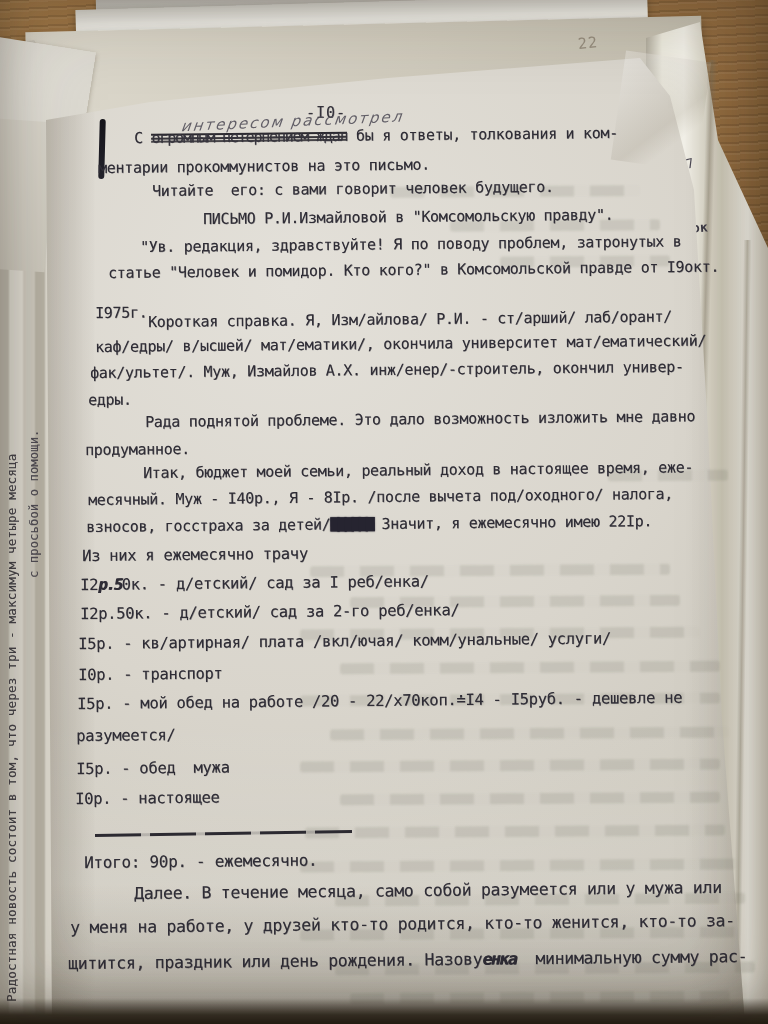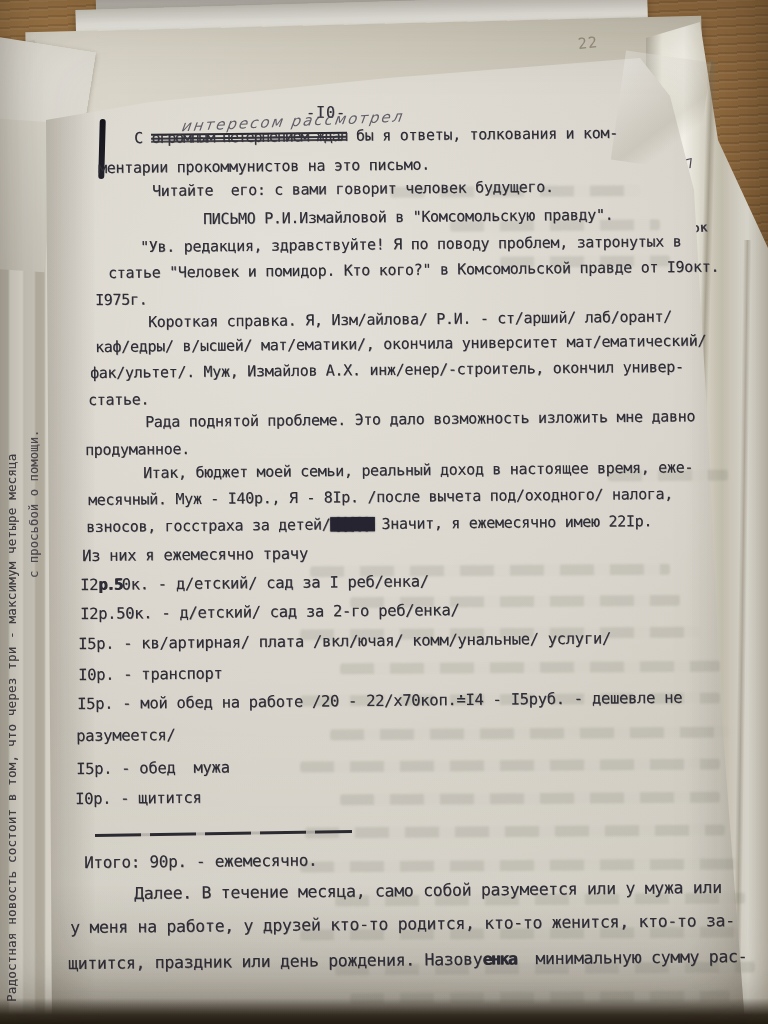--- a/index.html
+++ b/index.html
@@ -103,21 +103,21 @@
       linear-gradient(rgba(28,26,33,.92),rgba(28,26,33,.92)),
       linear-gradient(rgba(28,26,33,.85),rgba(28,26,33,.85)),
       linear-gradient(rgba(28,26,33,.78),rgba(28,26,33,.78));
     background-size:100% 2px,100% 2px,100% 2px;background-repeat:no-repeat;
     background-position:0 5px,0 9px,0 12px;
   }
   .blackout{
     letter-spacing:-2px;color:#262430;text-shadow:0 0 1.5px #262430;
     display:inline-block;transform:scaleY(.8);
   }
-  .overtype{font-weight:bold;letter-spacing:-1.5px;text-shadow:.8px 0 0 currentColor;}
+  .overtype{font-weight:bold;letter-spacing:-1.5px;text-shadow:.8px 0 0 currentColor;font-style:italic;}
   
   .handwriting{
     position:absolute;left:182px;top:111px;width:280px;
     font-family:"DejaVu Sans","Liberation Sans",sans-serif;font-style:italic;
     font-size:15px;color:#55525c;letter-spacing:2px;white-space:pre;
     transform:rotate(-2.5deg) skewX(-12deg);opacity:.9;
   }
   .pen-mark{
     position:absolute;left:99px;top:119px;width:6px;height:60px;
     background:linear-gradient(#15141a,#23222b);border-radius:3px;transform:rotate(1.5deg);
@@ -196,39 +196,39 @@
   <div id="text-layer">
     <div class="page-number">-I0-</div>
     <div class="handwriting">интересом рассмотрел</div>
     <div class="pen-mark"></div>
   <div class="tline" style="left: 134px; top: 131px;"><span>С </span><span class="struck">огромным нетерпением ждал</span><span> бы я ответы, толкования и ком-</span></div>
       <div class="tline" style="left: 98px; top: 161px;">ментарии прокоммунистов на это письмо.</div>
       <div class="tline" style="left: 152px; top: 184px;">Читайте  его: с вами говорит человек будущего.</div>
       <div class="tline" style="left: 203px; top: 212px;">ПИСЬМО Р.И.Измайловой в "Комсомольскую правду".</div>
       <div class="tline" style="left: 140px; top: 240px;">"Ув. редакция, здравствуйте! Я по поводу проблем, затронутых в</div>
       <div class="tline" style="left: 108px; top: 266px;">статье "Человек и помидор. Кто кого?" в Комсомольской правде от I9окт.</div>
-      <div class="tline" style="left: 95px; top: 293px;">I975г.</div>
+      <div class="tline" style="left: 95px; top: 306px;">I975г.</div>
       <div class="tline" style="left: 148px; top: 315px;">Короткая справка. Я, Изм/айлова/ Р.И. - ст/арший/ лаб/орант/</div>
       <div class="tline" style="left: 95px; top: 340px;">каф/едры/ в/ысшей/ мат/ематики/, окончила университет мат/ематический/</div>
       <div class="tline" style="left: 90px; top: 366px;">фак/ультет/. Муж, Измайлов А.Х. инж/енер/-строитель, окончил универ-</div>
-      <div class="tline" style="left: 88px; top: 393px;">статье.</div>
+      <div class="tline" style="left: 88px; top: 393px;">едры.</div>
       <div class="tline" style="left: 145px; top: 415px;">Рада поднятой проблеме. Это дало возможность изложить мне давно</div>
       <div class="tline" style="left: 85px; top: 443px;">продуманное.</div>
       <div class="tline" style="left: 143px; top: 466px;">Итак, бюджет моей семьи, реальный доход в настоящее время, еже-</div>
       <div class="tline" style="left: 88px; top: 493px;">месячный. Муж - I40р., Я - 8Iр. /после вычета под/оходного/ налога,</div>
       <div class="tline" style="left: 86px; top: 520px;"><span>взносов, госстраха за детей/</span><span class="blackout">██████</span><span> Значит, я ежемесячно имею 22Iр.</span></div>
       <div class="tline" style="left: 82px; top: 549px; font-size: 15.5px;">Из них я ежемесячно трачу</div>
       <div class="tline" style="left: 80px; top: 578px; font-size: 15.5px;"><span>I2</span><span class="overtype">р.5</span><span>0к. - д/етский/ сад за I реб/енка/</span></div>
       <div class="tline" style="left: 80px; top: 607px; font-size: 15.5px;">I2р.50к. - д/етский/ сад за 2-го реб/енка/</div>
       <div class="tline" style="left: 78px; top: 637px; font-size: 15.5px;">I5р. - кв/артирная/ плата /вкл/ючая/ комм/унальные/ услуги/</div>
       <div class="tline" style="left: 78px; top: 668px; font-size: 15.5px;">I0р. - транспорт</div>
       <div class="tline" style="left: 77px; top: 697px; font-size: 15.5px;">I5р. - мой обед на работе /20 - 22/х70коп.≐I4 - I5руб. - дешевле не</div>
       <div class="tline" style="left: 76px; top: 729px; font-size: 15.5px;">разумеется/</div>
       <div class="tline" style="left: 76px; top: 762px; font-size: 15.5px;">I5р. - обед  мужа</div>
-      <div class="tline" style="left: 75px; top: 792px; font-size: 15.5px;">I0р. - щитится</div>
+      <div class="tline" style="left: 75px; top: 792px; font-size: 15.5px;">I0р. - настоящее</div>
       <div class="tline rule" style="left: 95px; top: 834px; width: 257px;"></div>
       <div class="tline" style="left: 84px; top: 855px; font-size: 16px;">Итого: 90р. - ежемесячно.</div>
       <div class="tline" style="left: 134px; top: 886px; font-size: 16.5px;">Далее. В течение месяца, само собой разумеется или у мужа или</div>
       <div class="tline" style="left: 70px; top: 920px; font-size: 16.5px;">у меня на работе, у друзей кто-то родится, кто-то женится, кто-то за-</div>
       <div class="tline" style="left: 68px; top: 956px; font-size: 16.5px;"><span>щитится, праздник или день рождения. Назову</span><span class="overtype">енка</span><span>  минимальную сумму рас-</span></div>
     </div>
 
   <div class="bottom-shadow"></div>
   <div class="vignette"></div>
 </div>

